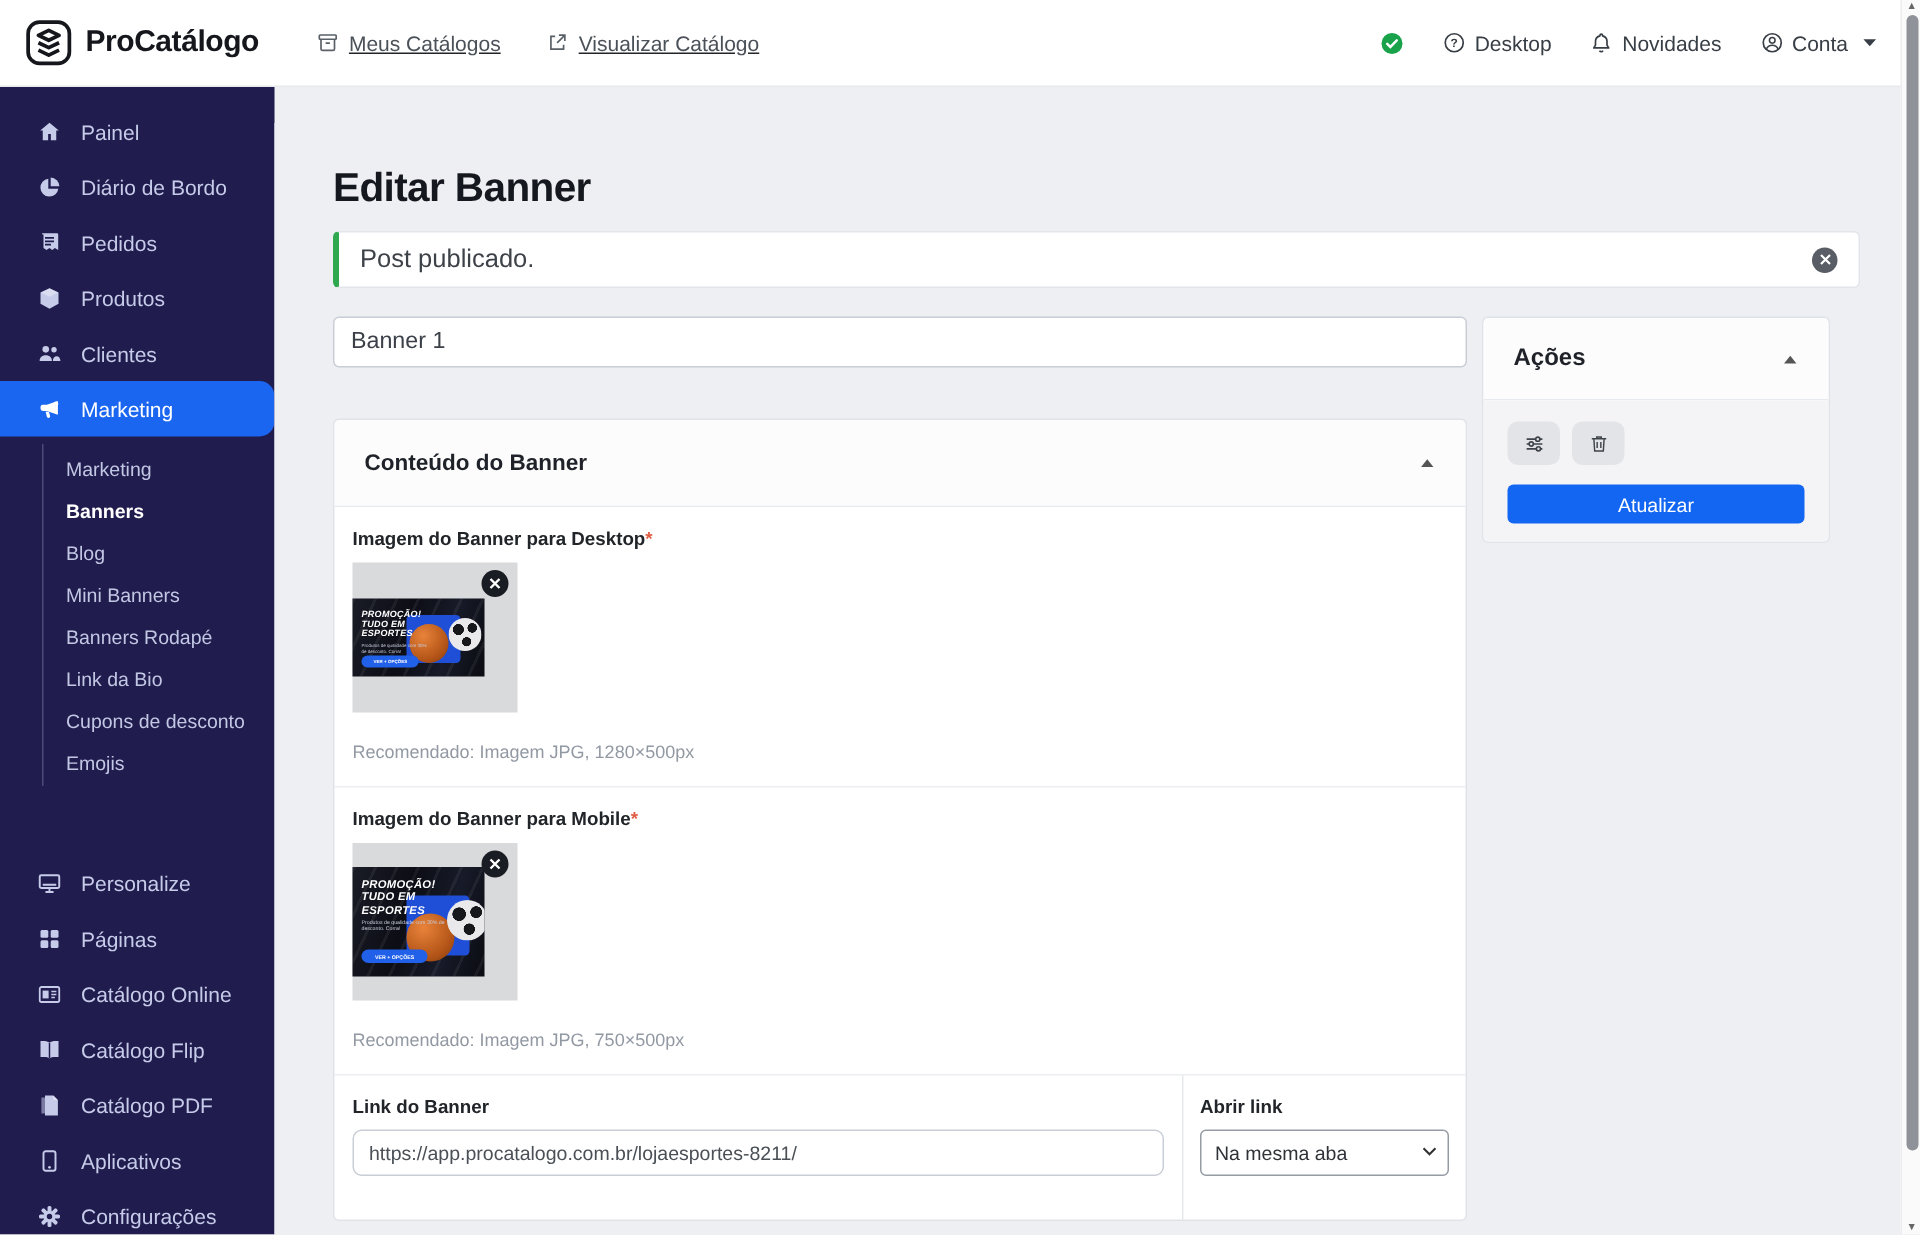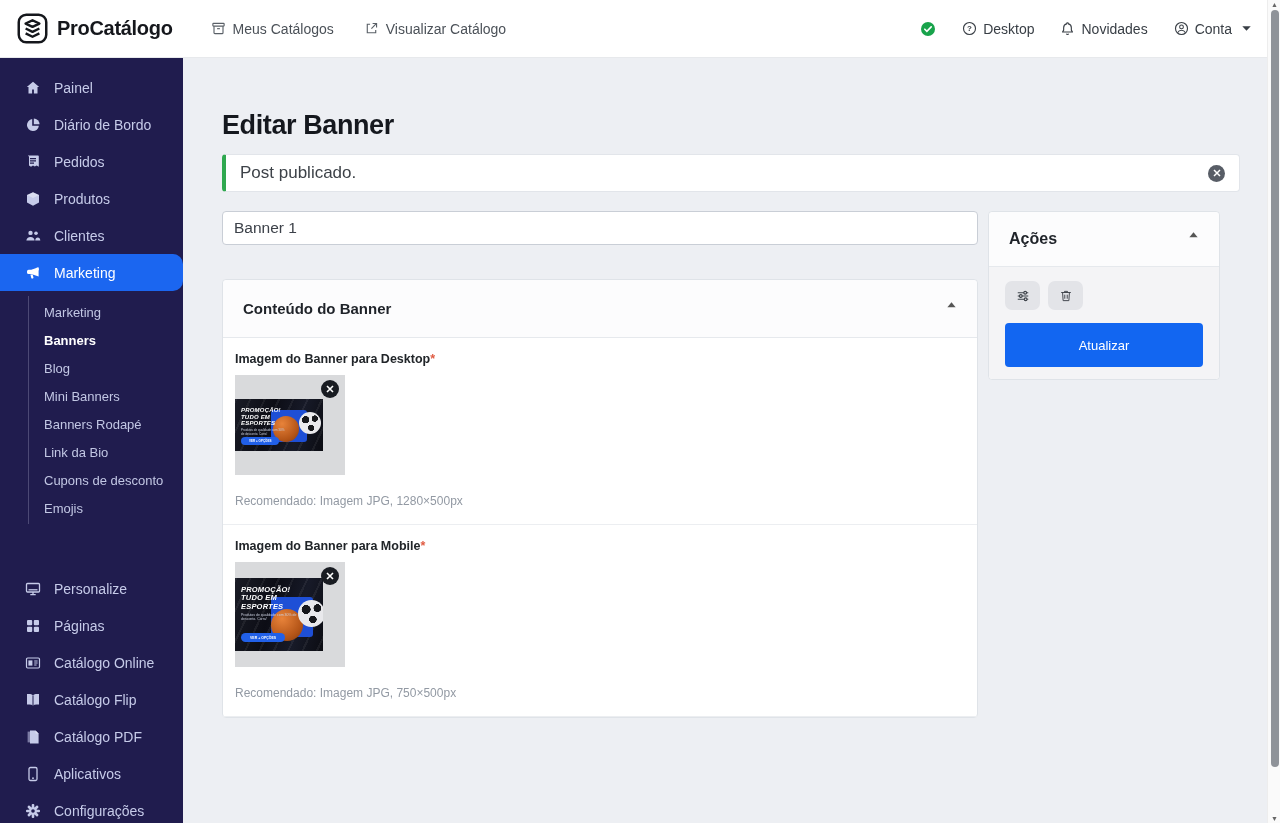--- a/index.html
+++ b/index.html
@@ -5,21 +5,21 @@
   * { margin:0; padding:0; box-sizing:border-box; }
   html,body { width:1280px; height:823px; overflow:hidden; }
   body { font-family:"Liberation Sans","DejaVu Sans",sans-serif; background:#edeff3; color:#212529; }
   .app { width:1280px; height:823px; display:flex; flex-direction:column; position:relative; }
 
   
   .navbar { height:58px; background:#fff; border-bottom:1px solid #e7e9ec; display:flex; align-items:center; padding:0 26px 0 16px; flex:0 0 auto; }
   .brand { display:flex; align-items:center; gap:8px; }
   .brand-icon { width:33px; height:33px; color:#15171c; }
   .brand-text { font-size:20px; font-weight:800; color:#15171c; letter-spacing:-0.3px; }
-  .nav-links { display:flex; align-items:center; gap:30px; margin-left:38px; }
+  .nav-links { display:flex; align-items:center; gap:30px; margin-left:38px;text-decoration:underline; }
   .nav-link { display:flex; align-items:center; gap:7px; font-size:14px; color:#4b5158; cursor:pointer; }
   .nav-link svg { width:15px; height:15px; color:#5a6067; }
   .nav-spacer { flex:1; }
   .nav-right { display:flex; align-items:center; gap:26px; }
   .nav-status svg { width:16px; height:16px; display:block; }
   .nav-item { display:flex; align-items:center; gap:6px; font-size:14px; color:#383e45; cursor:pointer; }
   .nav-item svg { width:15px; height:15px; color:#383e45; }
   .caret-dn { width:9px; height:9px; margin-left:1px; }
 
   
@@ -43,21 +43,21 @@
   .alert-close { margin-left:auto; width:17px; height:17px; border-radius:50%; background:#585d66; display:flex; align-items:center; justify-content:center; cursor:pointer; border:none; }
   .alert-close svg { width:8px; height:8px; }
 
   .columns { display:flex; align-items:flex-start; gap:10px; margin-top:19px; }
   .col-left { width:756px; flex:0 0 756px; }
   .col-right { width:232px; flex:0 0 232px; }
 
   .name-input { width:100%; height:34px; border:1px solid #c9ced6; border-radius:4px; font-size:15.5px; color:#3c4149; padding:0 11px; background:#fff; font-family:inherit; }
 
   .card { background:#fff; border:1px solid #dfe3e8; border-radius:4px; }
-  .card-header { display:flex; justify-content:space-between; padding:20px 20px; background:#fcfcfd; border-bottom:1px solid #e6e9ed; border-radius:4px 4px 0 0; }
+  .card-header { display:flex; align-items:center; justify-content:space-between; padding:20px 20px; background:#fcfcfd; border-bottom:1px solid #e6e9ed; border-radius:4px 4px 0 0; }
   .card-title { font-size:15px; font-weight:700; color:#1f2329; }
   .caret-up { width:11px; height:9px; color:#555; cursor:pointer; }
 
   .content-card { margin-top:34px; }
   .section { padding:14px 12px 16px; border-bottom:1px solid #eceef1; }
   .field-label { font-size:12.5px; font-weight:700; color:#212529; }
   .req { color:#e05c43; }
   .thumb { position:relative; width:110px; background:#d9dadc; margin-top:9px; display:flex; align-items:center; }
   .thumb-desktop { height:100px; }
   .thumb-mobile { height:105px; }
@@ -102,21 +102,21 @@
   .select-wrap select { width:100%; height:31px; border:1px solid #959ba3; border-radius:4px; background:#fff; font-size:13px; color:#2f3338; padding:0 24px 0 9px; appearance:none; -webkit-appearance:none; font-family:inherit; }
   .select-chev { position:absolute; right:8px; top:11px; width:10px; height:8px; pointer-events:none; }
 
   
   .actions-header { padding:18px 20px; }
   .actions-title { font-size:16px; font-weight:700; color:#1f2329; }
   .actions-body { background:#f4f4f6; padding:14px 16px 12px; border-radius:0 0 4px 4px; }
   .icon-btn-row { display:flex; gap:8px; }
   .icon-btn { width:35px; height:29px; background:#e3e4e8; border:none; border-radius:7px; display:flex; align-items:center; justify-content:center; color:#3f444b; cursor:pointer; }
   .icon-btn svg { width:14px; height:14px; }
-  .update-btn { margin-top:13px; width:100%; height:44px; background:#1266f1; color:#fff; border:none; border-radius:4px; font-size:13px; cursor:pointer; font-family:inherit; }
+  .update-btn { margin-top:13px; width:100%; height:26px; background:#1266f1; color:#fff; border:none; border-radius:4px; font-size:13px; cursor:pointer; font-family:inherit; }
 
   
   .win-scrollbar { position:absolute; top:0; right:0; width:13px; height:823px; background:#fafafa; border-left:1px solid #ededed; z-index:50; }
   .win-thumb { position:absolute; top:10px; left:2.5px; width:8px; height:757px; background:#8f9399; border-radius:4px; cursor:pointer; }
   .scroll-arrow { position:absolute; left:0; width:13px; text-align:center; font-size:7px; color:#666; }
 </style>
 </head>
 <body>
 
 <div class="app">
@@ -386,20 +386,37 @@
                   <div class="art-txt">
                     <div class="art-t1">PROMOÇÃO! TUDO EM ESPORTES</div>
                     <div class="art-t2">Produtos de qualidade com 30% de desconto. Corra!</div>
                   </div>
                   <div class="art-cta">VER + OPÇÕES</div>
                 </div>
               </div>
               <div class="hint">Recomendado: Imagem JPG, 750×500px</div>
             </div>
 
+            <div class="link-row">
+              <div class="link-left">
+                <div class="field-label">Link do Banner</div>
+                <input class="text-input" type="text" value="https://app.procatalogo.com.br/lojaesportes-8211/" style="">
+              </div>
+              <div class="link-right">
+                <div class="field-label">Abrir link</div>
+                <div class="select-wrap">
+                  <select>
+                    <option>Na mesma aba</option>
+                  </select>
+                  <svg class="select-chev" viewBox="0 0 10 8">
+                      <path d="M1 1.5l4 4 4-4" stroke="#333" stroke-width="1.4" fill="none"></path>
+                    </svg>
+                </div>
+              </div>
+            </div>
           </div>
         </div>
 
         <div class="col-right">
           <div class="card">
             <div class="card-header actions-header">
               <span class="actions-title">Ações</span>
               <svg class="caret-up" viewBox="0 0 12 9">
                   <path d="M1.5 7.5L6 2l4.5 5.5z" fill="#555"></path>
                 </svg>

